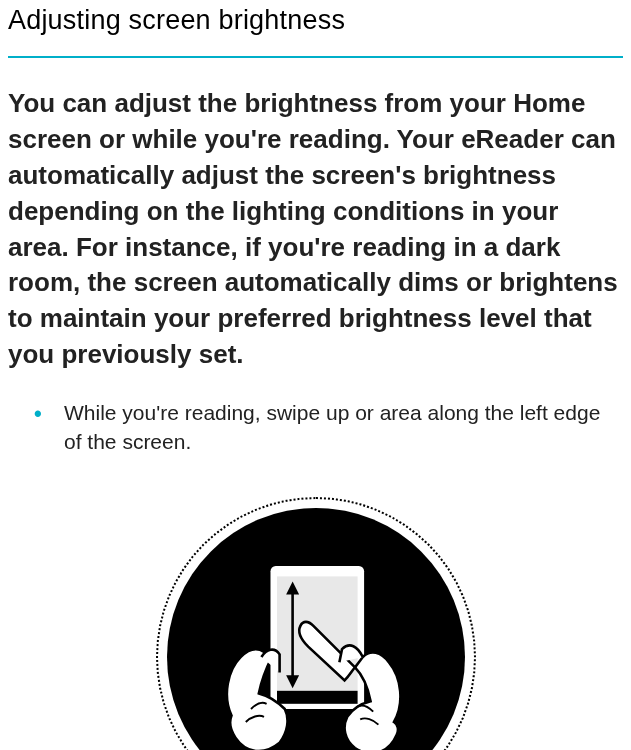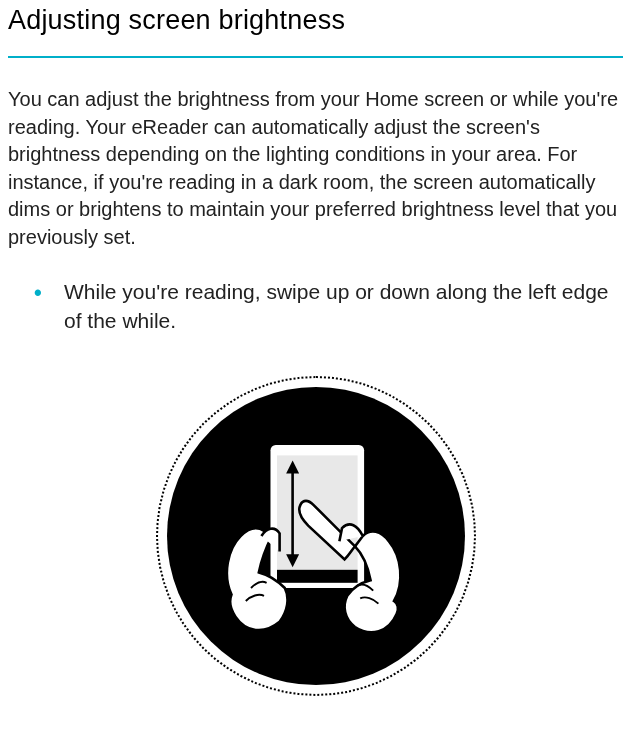--- a/index.html
+++ b/index.html
@@ -23,25 +23,25 @@
       color: #000;
       margin-bottom: 20px;
       letter-spacing: 0.2px;
     }
     .divider {
       border: none;
       border-top: 2px solid #00afc9;
       margin-bottom: 28px;
     }
     .body-text {
-      font-size: 20px;
+      font-size: 26px;
       line-height: 1.38;
       color: #222;
       margin-bottom: 26px;
-      font-weight: 400;
+      font-weight: 700;
     }
     .bullet-list {
       list-style: none;
       padding-left: 34px;
     }
     .bullet-item {
       position: relative;
       font-size: 21px;
       line-height: 1.38;
       color: #222;
@@ -91,21 +91,21 @@
 <body>
 
 <div class="page">
 
   <h1 class="heading">Adjusting screen brightness</h1>
   <hr class="divider">
 
   <p class="body-text">You can adjust the brightness from your Home screen or while you're reading. Your eReader can automatically adjust the screen's brightness depending on the lighting conditions in your area. For instance, if you're reading in a dark room, the screen automatically dims or brightens to maintain your preferred brightness level that you previously set.</p>
 
   <ul class="bullet-list">
-    <li class="bullet-item">While you're reading, swipe up or down along the left edge of the while.</li>
+    <li class="bullet-item">While you're reading, swipe up or area along the left edge of the screen.</li>
   </ul>
 
   <div class="illustration-wrap">
     <div class="circle-outer">
       <div class="dotted-ring"></div>
       <div class="black-circle">
         <svg viewBox="0 0 200 200" width="260" height="260">
 
           <rect x="65" y="30" width="72" height="110" rx="4" fill="#fff"></rect>
           <rect x="70" y="38" width="62" height="88" fill="#e8e8e8"></rect>

